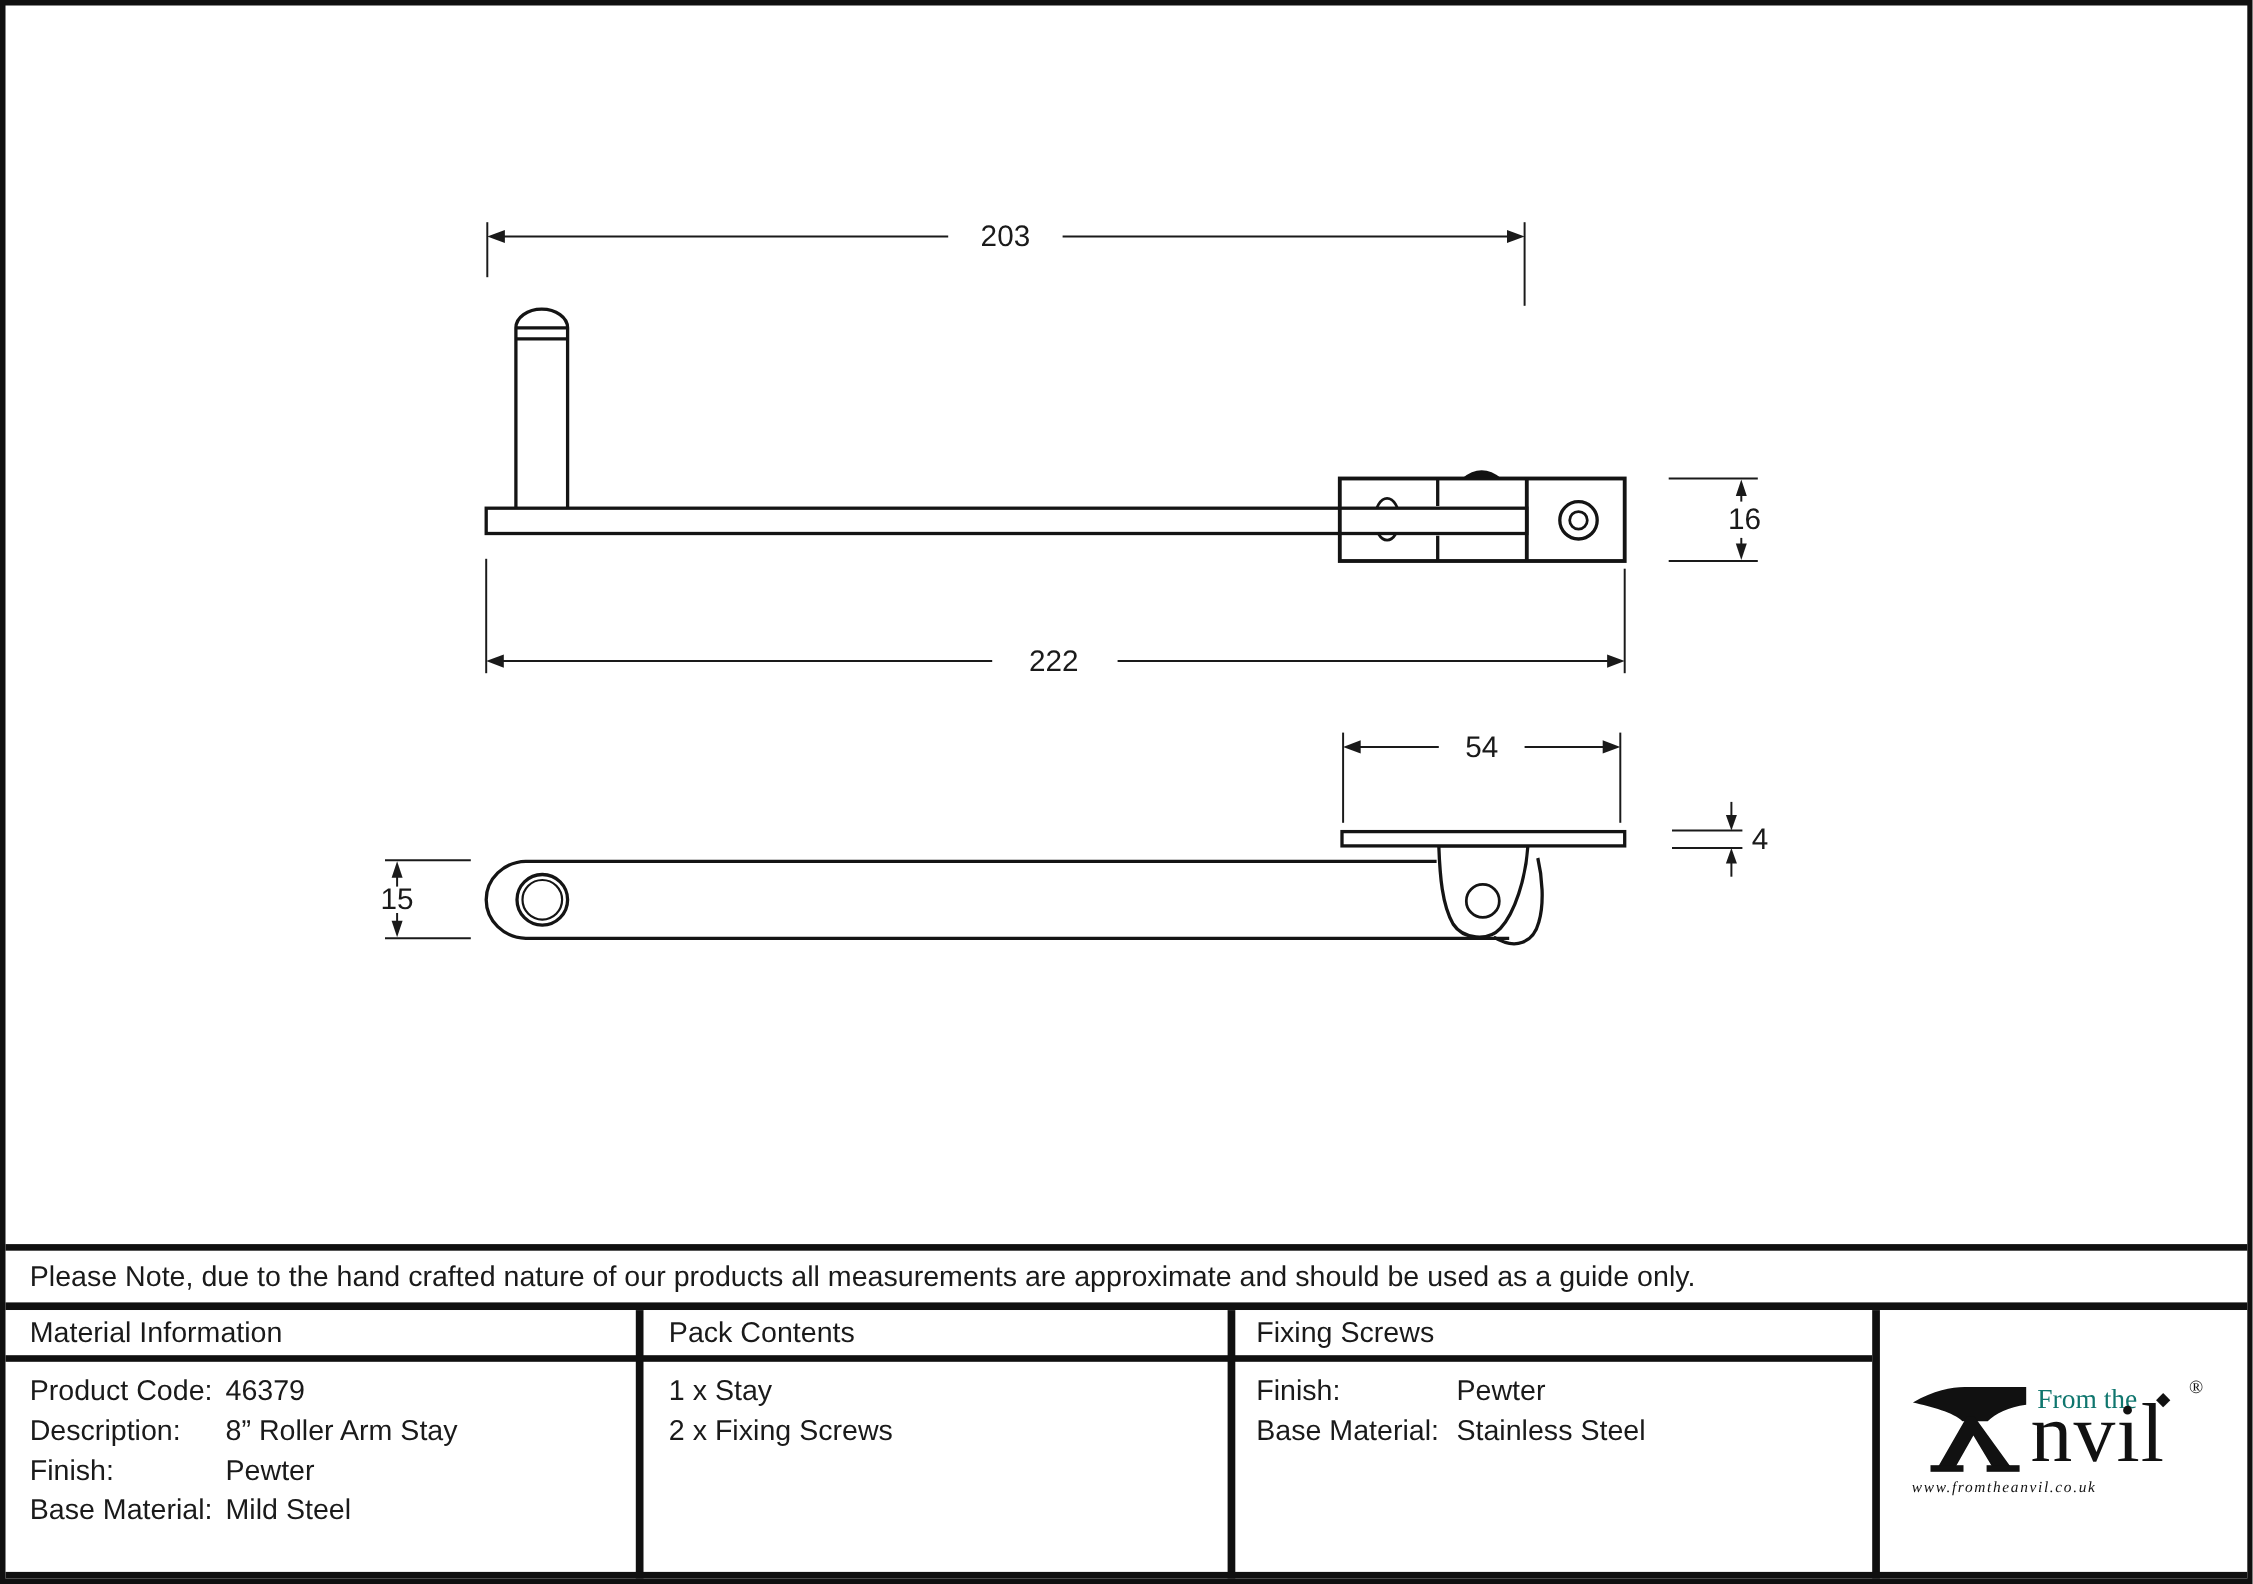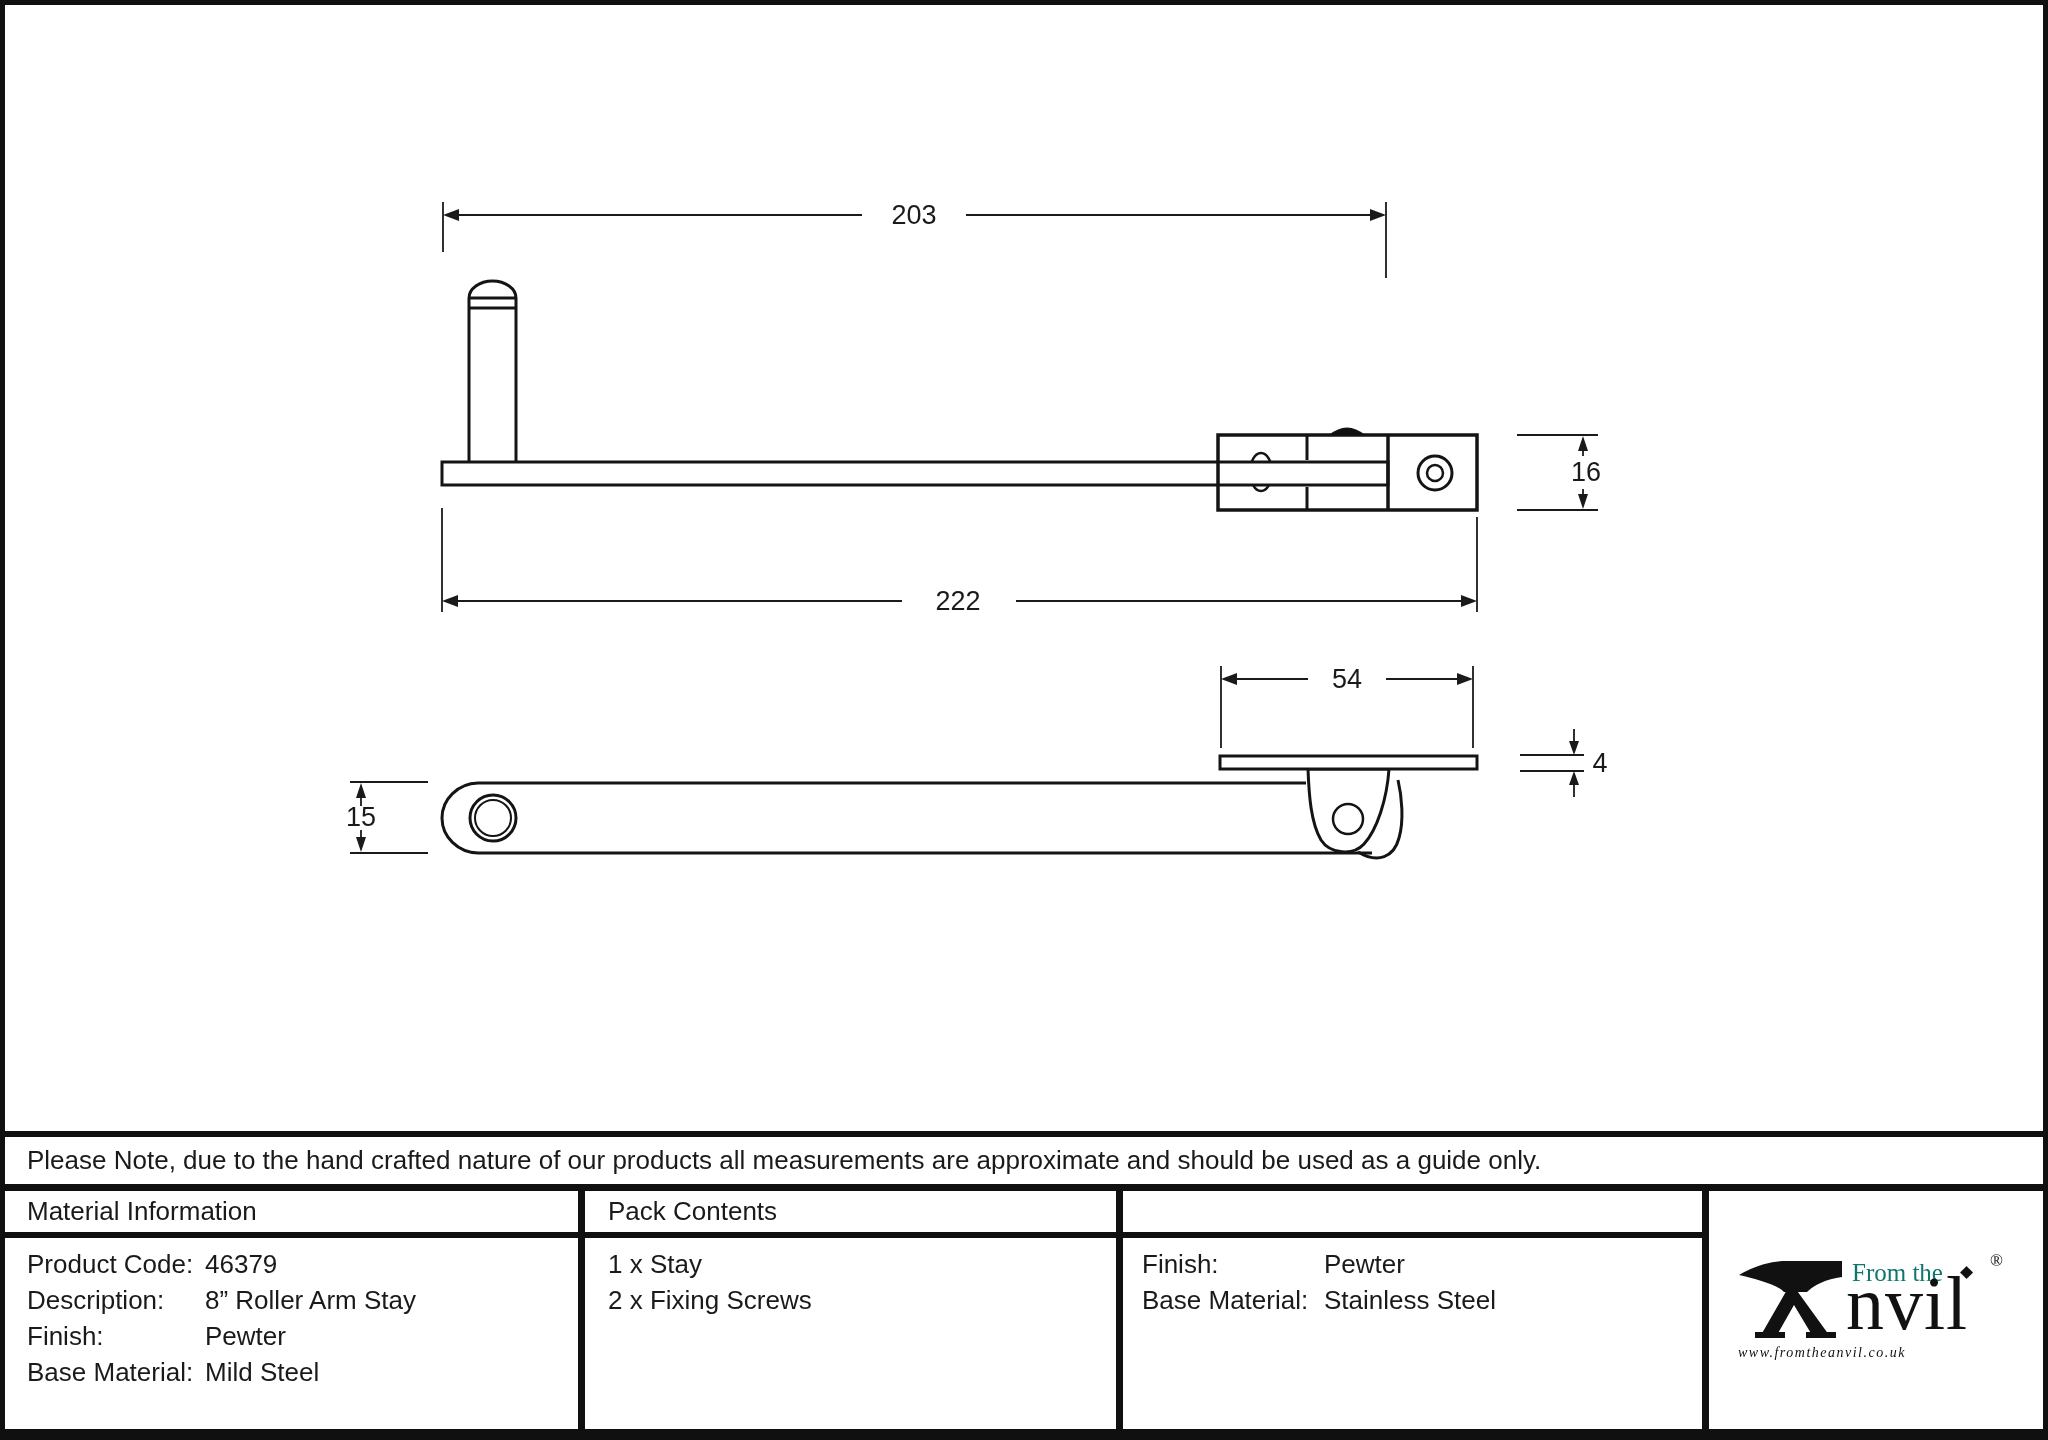--- a/index.html
+++ b/index.html
@@ -215,20 +215,21 @@
     <div class="tbl-header">Pack Contents</div>
     <div class="tbl-body">
       <div class="pack-item">1 x Stay</div>
       <div class="pack-item">2 x Fixing Screws</div>
     </div>
   </div>
 
   <div class="tbl-divider" style="left:1116px;"></div>
 
   <div class="tbl-col" id="col-fixing" style="left:1123px;width:579px;">
+    <div class="tbl-header">Fixing Screws</div>
     <div class="tbl-body">
       <div class="spec-row">
         <span>Finish:</span>
         <span>Pewter</span>
       </div>
       <div class="spec-row">
         <span>Base Material:</span>
         <span>Stainless Steel</span>
       </div>
     </div>

